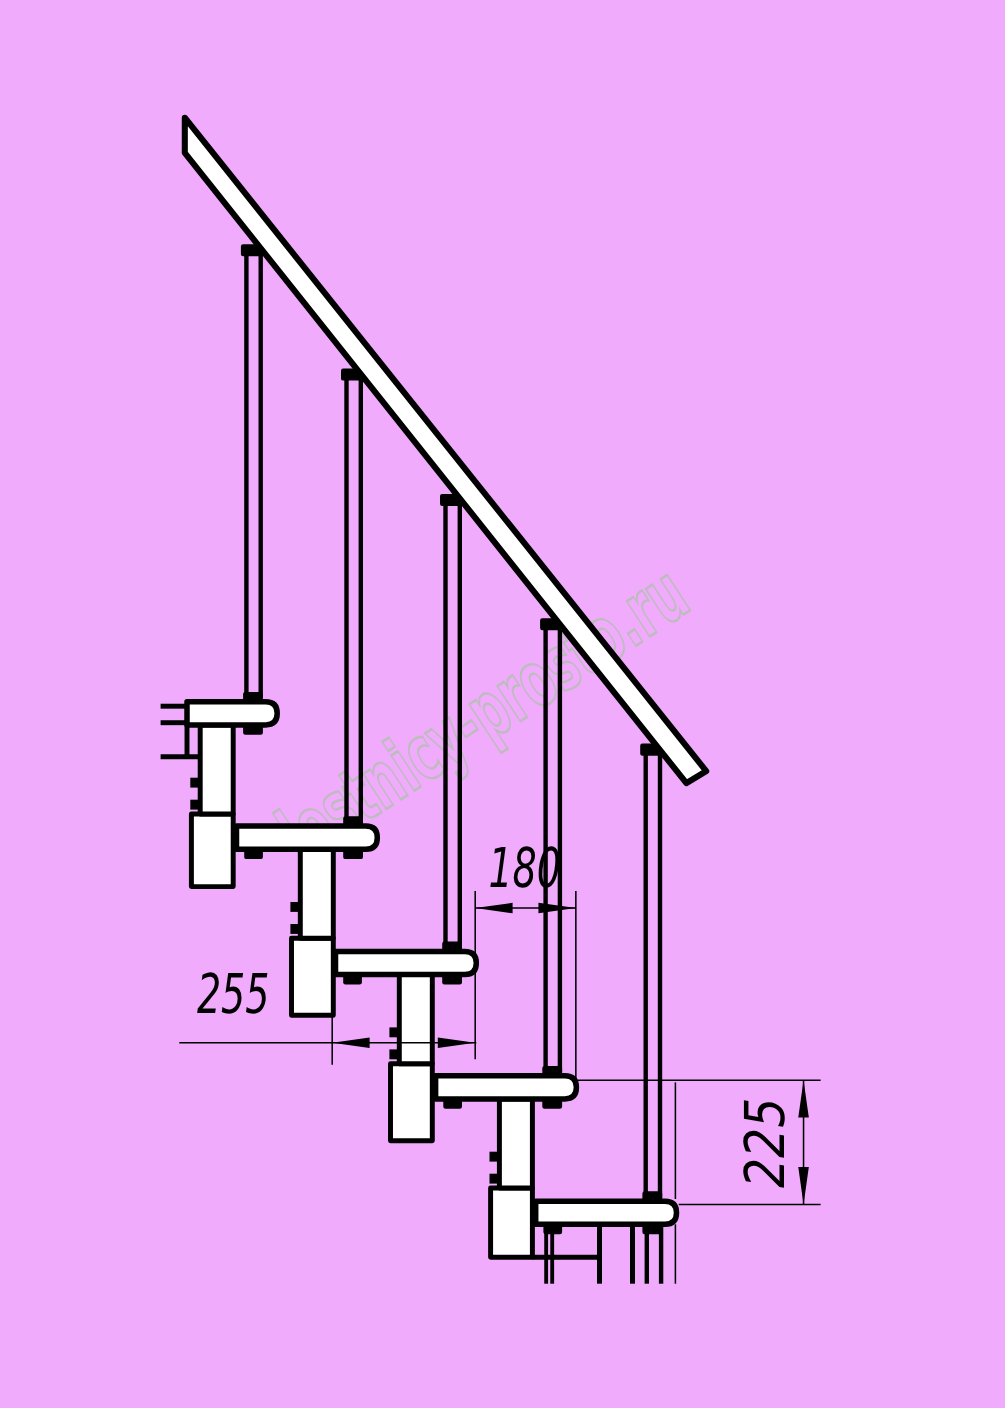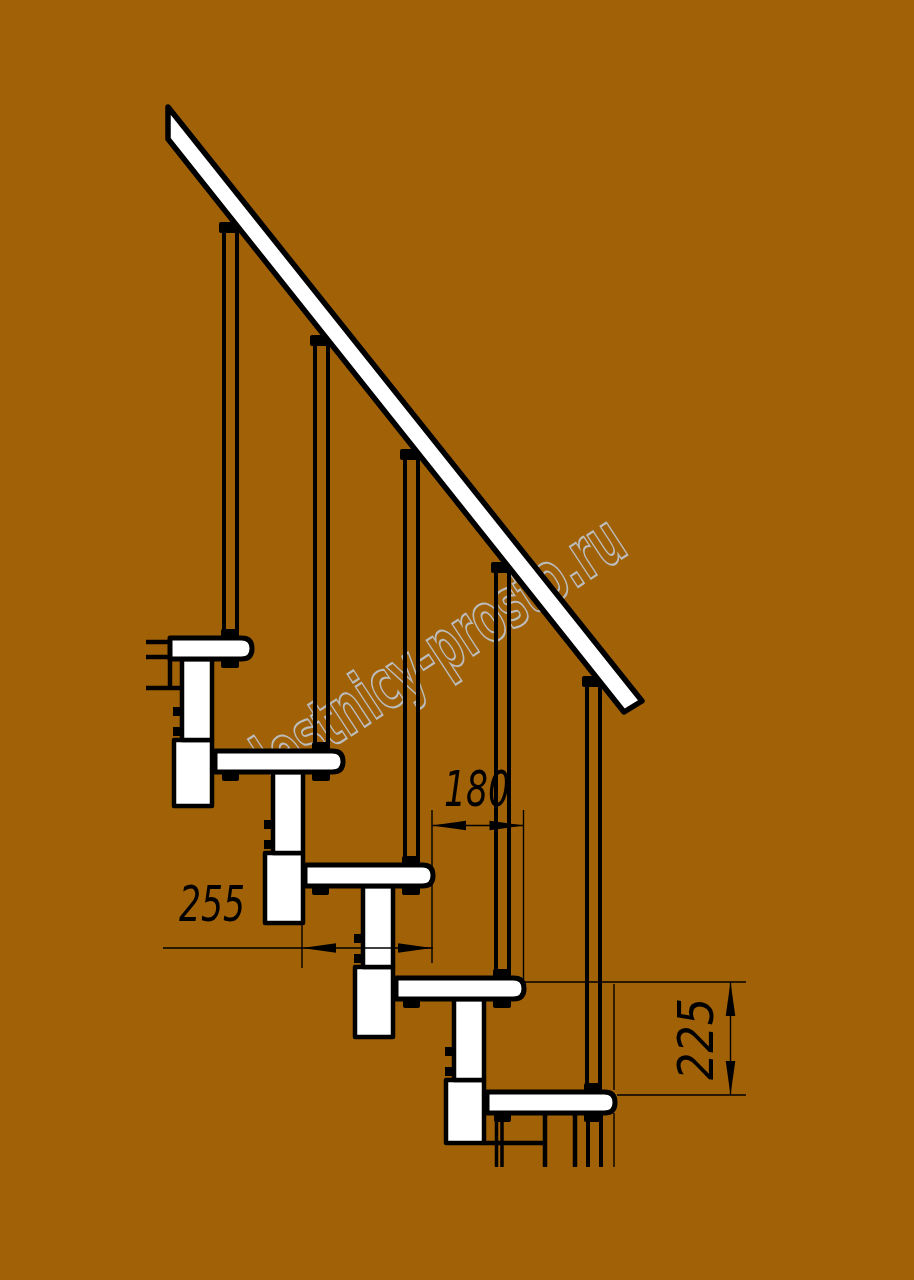--- a/index.html
+++ b/index.html
@@ -1,19 +1,19 @@
 <!DOCTYPE html>
 <html><head>
 <meta charset="utf-8">
 <style>
   html,body{margin:0;padding:0;background:#ffffff;}
   .canvas{
     position:relative;
     width:914px;height:1280px;
-    background:#a16207;
+    background:#f0abfc;
     overflow:hidden;
     font-family:"DejaVu Sans",sans-serif;
   }
   svg{display:block;position:absolute;left:0;top:0;}
   .dim-text{
     font-family:"DejaVu Sans",sans-serif;
     font-style:italic;
     font-size:50px;
     fill:#000000;
   }

